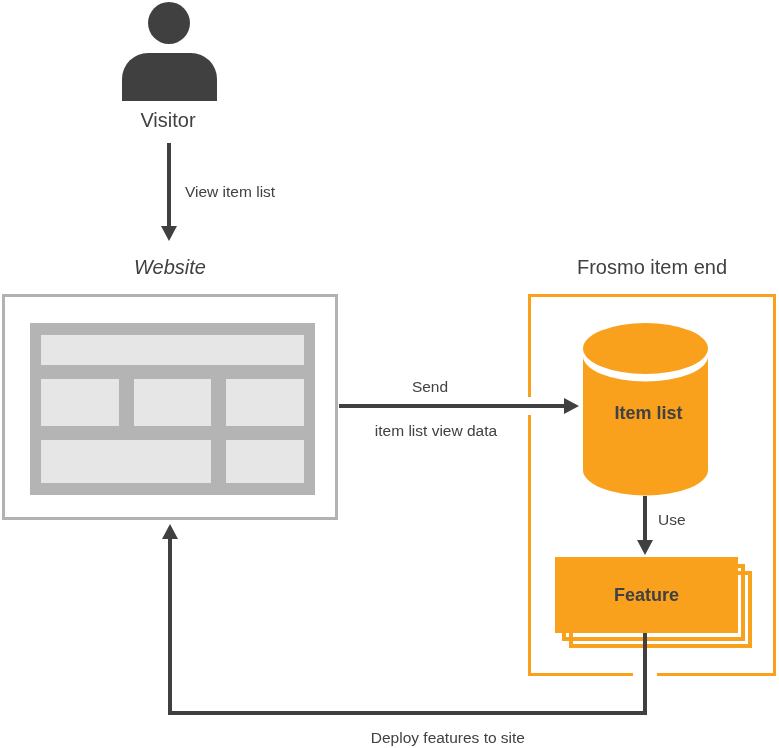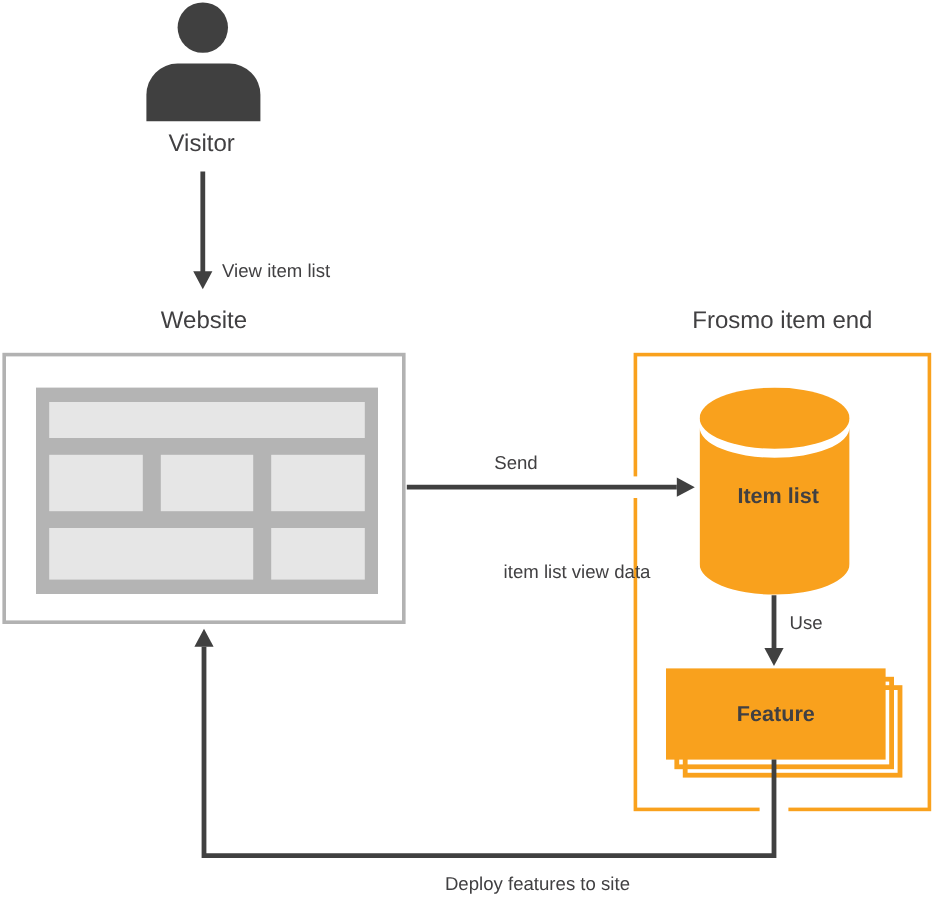--- a/index.html
+++ b/index.html
@@ -16,25 +16,25 @@
   }
   .person-body{
     left:122px;top:53px;width:95px;height:48px;
     border-radius:26px 26px 0 0;background:var(--dark,#404040);z-index:2;
   }
 
   
   .node-title{font-size:20px;line-height:24px;text-align:center;z-index:6;}
   .edge-label{font-size:15.5px;line-height:19px;z-index:6;}
   .visitor-label{left:98px;top:108px;width:140px;}
-  .website-label{left:70px;top:255px;width:200px;}
+  .website-label{left:70px;top:255px;width:200px;font-style:italic;}
   .backend-label{left:552px;top:255px;width:200px;}
-  .view-item-label{left:185px;top:182px;width:160px;text-align:left;margin-top:35px;}
+  .view-item-label{left:185px;top:182px;width:160px;text-align:left;}
   .send-label{left:330px;top:377px;width:200px;text-align:center;}
-  .send-label2{left:330px;top:421px;width:212px;text-align:right;margin-top:47px;}
+  .send-label2{left:330px;top:421px;width:212px;text-align:center;}
   .use-label{left:658px;top:510px;width:60px;text-align:left;}
   .deploy-label{left:325px;top:728px;width:200px;text-align:right;}
 
   
   .website-box{
     left:2px;top:294px;width:336px;height:226px;box-sizing:border-box;
     border:3px solid var(--box-border-gray,#B2B2B2);background:#fff;z-index:1;
   }
   .wireframe{
     left:25px;top:26px;width:285px;height:172px;

